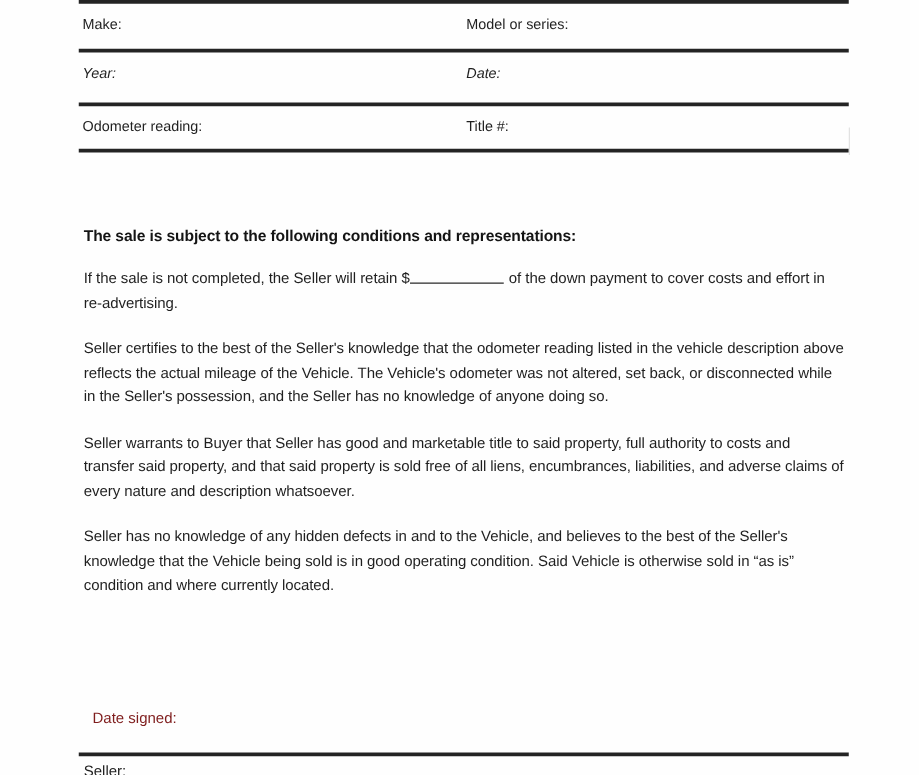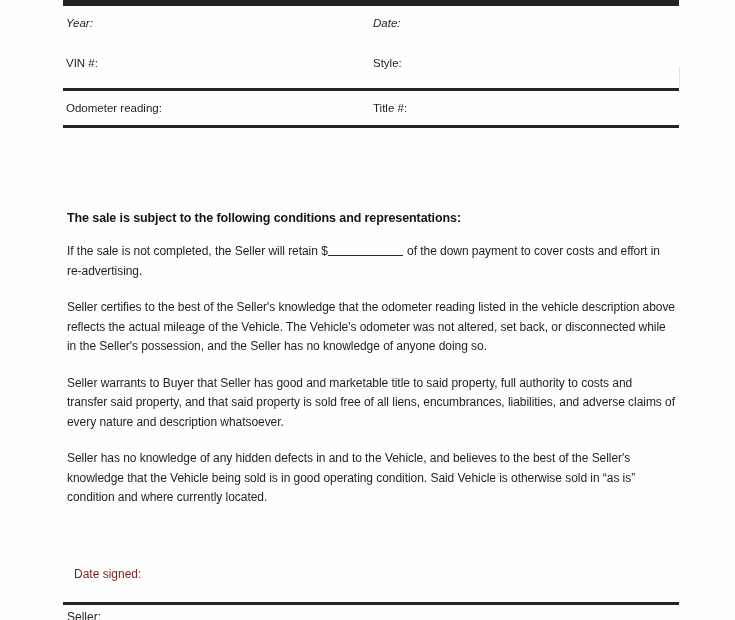--- a/index.html
+++ b/index.html
@@ -71,21 +71,20 @@
     height: 22px;
     background: #e2e2e2;
   }
 
   
   .body-wrap {
     position: absolute;
     left: 67px;
     top: 181px;
     width: 608px;
-    margin-top: 29px;
   }
 
   .section-heading {
     font-size: 12.5px;
     font-weight: bold;
     line-height: 16px;
     color: #141414;
     margin: 0 0 16px 0;
     letter-spacing: -0.1px;
   }
@@ -140,33 +139,33 @@
 </style>
 </head>
 <body>
 
 <div class="page">
 
   <div class="vehicle-table">
 
     <div class="rule rule-thick"></div>
 
+    <div class="trow trow-make">
+      <span class="cell-label col-left">Make:</span>
+      <span class="cell-label col-right">Model or series:</span>
+    </div>
 
     <div class="rule rule-thick"></div>
 
     <div class="trow trow-year">
       <span class="cell-label col-left">Year:</span>
       <span class="cell-label col-right">Date:</span>
       <span class="edge-artifact"></span>
     </div>
 
-    <div class="trow trow-vin">
-      <span class="cell-label col-left">VIN #:</span>
-      <span class="cell-label col-right">Style:</span>
-    </div>
 
     <div class="rule rule-thick"></div>
 
     <div class="trow trow-odo">
       <span class="cell-label col-left">Odometer reading:</span>
       <span class="cell-label col-right">Title #:</span>
     </div>
 
     <div class="rule rule-thick"></div>
   </div>

